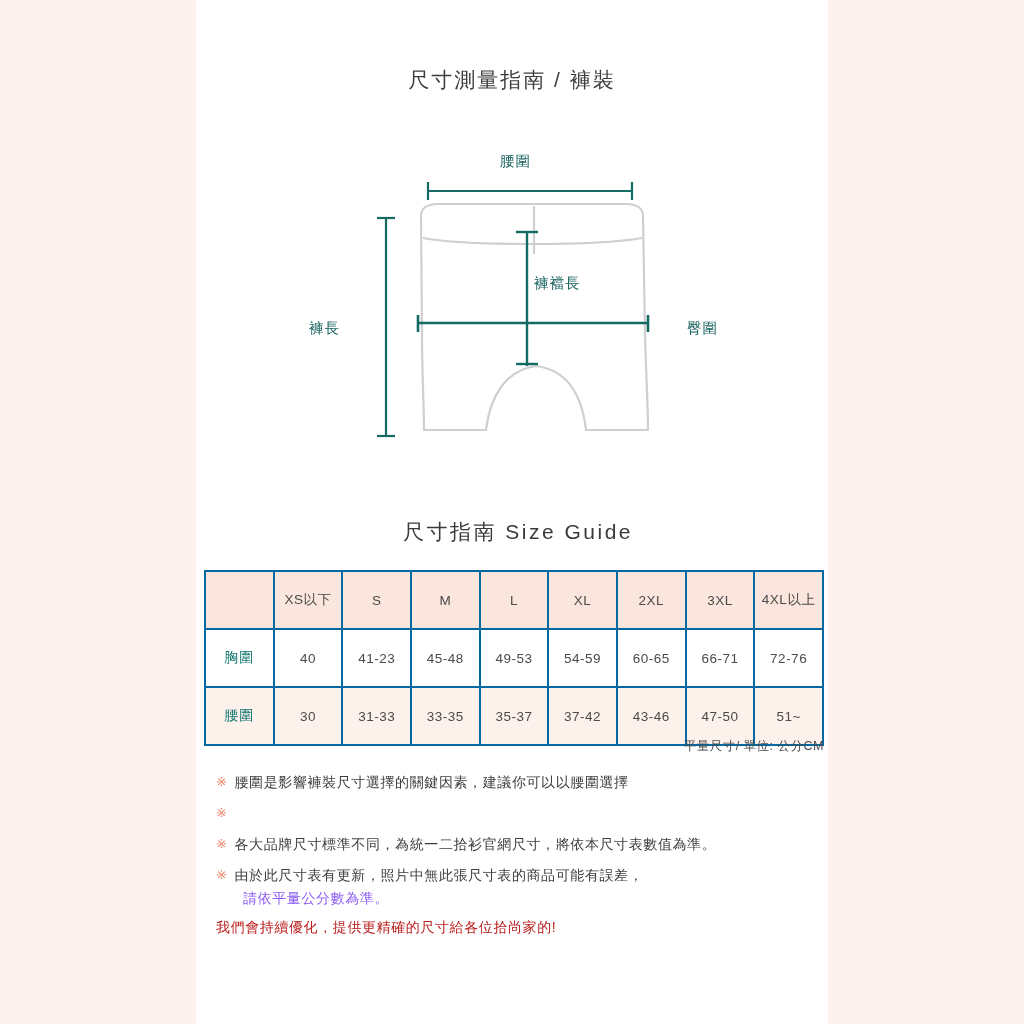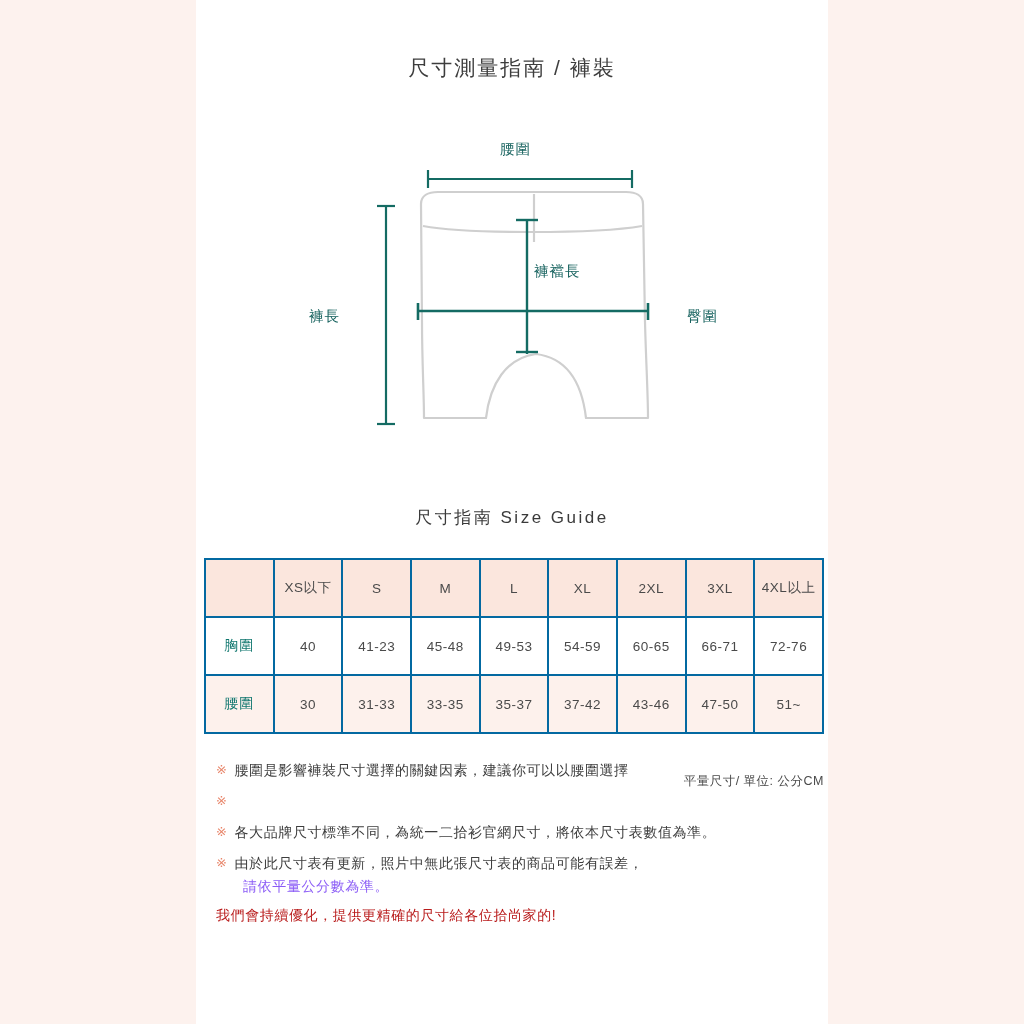--- a/index.html
+++ b/index.html
@@ -29,21 +29,21 @@
     bottom: 0;
     width: 196px;
     background: #fdf2ee;
   }
   .band-left { left: 0; }
   .band-right { right: 0; }
 
   .content {
     position: absolute;
     left: 196px;
-    top: 2px;
+    top: 14px;
     width: 632px;
     height: 776px;
   }
 
   
   .title-wrap {
     position: absolute;
     top: 52px;
     left: 0;
     width: 632px;
@@ -89,23 +89,24 @@
   .lbl-hip     { top: 185px; left: 455px; margin-left: 36px; }
   .lbl-length  { top: 185px; left: 113px; }
 
   
   .sg-title {
     position: absolute;
     top: 504px;
     left: 0;
     width: 632px;
     text-align: center;
-    font-size: 17px;
+    font-size: 21px;
     letter-spacing: 2.5px;
     color: #3a3a3a;
+    padding-left: 6px;
   }
 
   
   .table-wrap {
     position: absolute;
     top: 556px;
     left: 8px;
     width: 620px;
   }
   table.size-table {
@@ -136,21 +137,20 @@
     width: 78px;
   }
 
   .table-note {
     position: absolute;
     top: 724px;
     right: 4px;
     font-size: 12.5px;
     color: #4a4a4a;
     letter-spacing: 0.5px;
-    margin-top: 47px;
   }
 
   
   .notes {
     position: absolute;
     top: 758px;
     left: 20px;
     width: 600px;
   }
   .note-line {

